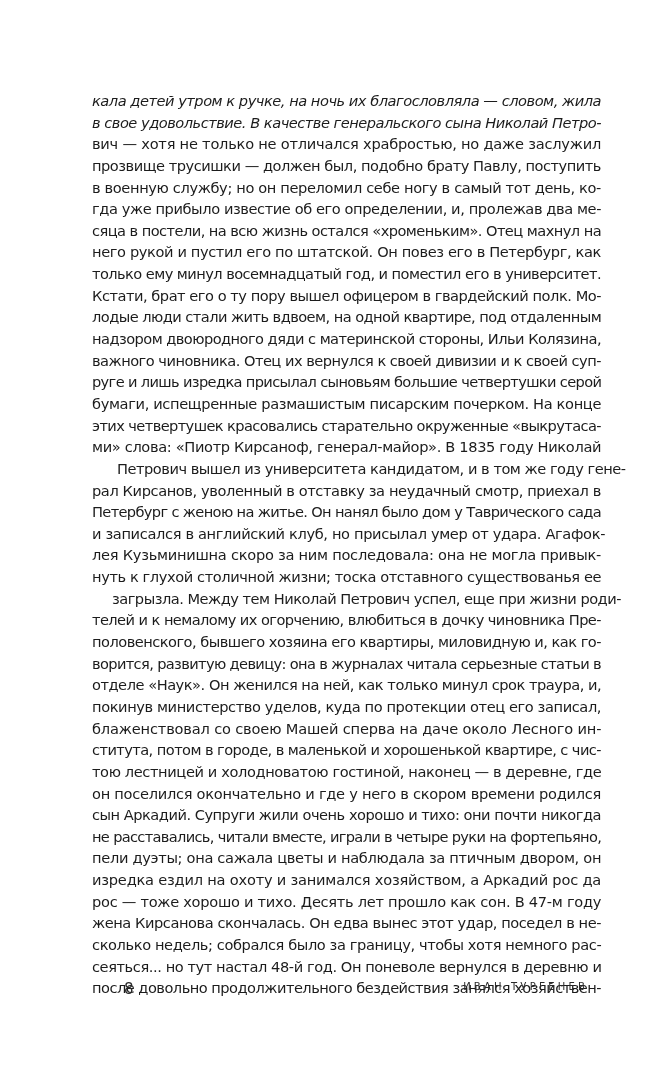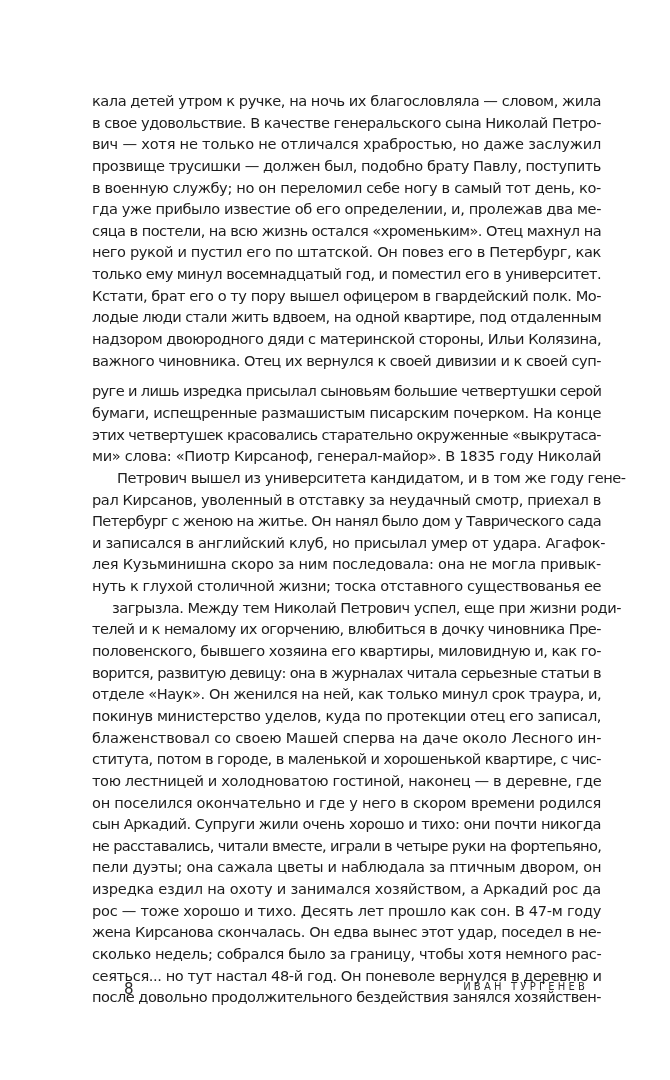--- a/index.html
+++ b/index.html
@@ -23,34 +23,34 @@
       position: absolute; right: 82px; top: 981px;
       font-family: "DejaVu Sans", sans-serif; font-size: 10px; color: #2a2a2a;
       letter-spacing: 3.2px;
     }
   </style>
 </head>
 <body>
 
 <div class="page">
   <div class="text-block" id="text-block">
-      <span class="line" style="display: block; letter-spacing: -0.473077px;">кала детей утром к ручке, на ночь их благословляла — словом, жила</span>
-      <span class="line" style="display: block; letter-spacing: -0.488462px;">в свое удовольствие. В качестве генеральского сына Николай Петро-</span>
+      <span class="line" style="display: block; letter-spacing: -0.473077px; font-style: italic;">кала детей утром к ручке, на ночь их благословляла — словом, жила</span>
+      <span class="line" style="display: block; letter-spacing: -0.488462px; font-style: italic;">в свое удовольствие. В качестве генеральского сына Николай Петро-</span>
       <span class="line" style="display: block; letter-spacing: -0.230645px;">вич — хотя не только не отличался храбростью, но даже заслужил</span>
       <span class="line" style="display: block; letter-spacing: -0.472581px;">прозвище трусишки — должен был, подобно брату Павлу, поступить</span>
       <span class="line" style="display: block; letter-spacing: -0.365385px;">в военную службу; но он переломил себе ногу в самый тот день, ко-</span>
       <span class="line" style="display: block; letter-spacing: -0.415625px;">гда уже прибыло известие об его определении, и, пролежав два ме-</span>
       <span class="line" style="display: block; letter-spacing: -0.55px;">сяца в постели, на всю жизнь остался «хроменьким». Отец махнул на</span>
       <span class="line" style="display: block; letter-spacing: -0.377273px;">него рукой и пустил его по штатской. Он повез его в Петербург, как</span>
       <span class="line" style="display: block; letter-spacing: -0.565385px;">только ему минул восемнадцатый год, и поместил его в университет.</span>
       <span class="line" style="display: block; letter-spacing: -0.473077px;">Кстати, брат его о ту пору вышел офицером в гвардейский полк. Мо-</span>
       <span class="line" style="display: block; letter-spacing: -0.546825px;">лодые люди стали жить вдвоем, на одной квартире, под отдаленным</span>
       <span class="line" style="display: block; letter-spacing: -0.546825px;">надзором двоюродного дяди с материнской стороны, Ильи Колязина,</span>
       <span class="line" style="display: block; letter-spacing: -0.513636px;">важного чиновника. Отец их вернулся к своей дивизии и к своей суп-</span>
-      <span class="line" style="display: block; letter-spacing: -0.642063px; margin-top: 9px;">руге и лишь изредка присылал сыновьям большие четвертушки серой</span>
+      <span class="line" style="display: block; letter-spacing: -0.642063px;">руге и лишь изредка присылал сыновьям большие четвертушки серой</span>
       <span class="line" style="display: block; letter-spacing: -0.35px;">бумаги, испещренные размашистым писарским почерком. На конце</span>
       <span class="line" style="display: block; letter-spacing: -0.594444px;">этих четвертушек красовались старательно окруженные «выкрутаса-</span>
       <span class="line" style="display: block; letter-spacing: -0.340476px;">ми» слова: «Пиотр Кирсаноф, генерал-майор». В 1835 году Николай</span>
       <span class="line" style="display: block; letter-spacing: -0.478125px; margin-left: 25px;">Петрович вышел из университета кандидатом, и в том же году гене-</span>
       <span class="line" style="display: block; letter-spacing: -0.4px;">рал Кирсанов, уволенный в отставку за неудачный смотр, приехал в</span>
       <span class="line" style="display: block; letter-spacing: -0.642308px;">Петербург с женою на житье. Он нанял было дом у Таврического сада</span>
       <span class="line" style="display: block; letter-spacing: -0.35px;">и записался в английский клуб, но присылал умер от удара. Агафок-</span>
       <span class="line" style="display: block; letter-spacing: -0.262903px;">лея Кузьминишна скоро за ним последовала: она не могла привык-</span>
       <span class="line" style="display: block; letter-spacing: -0.4px;">нуть к глухой столичной жизни; тоска отставного существованья ее</span>
       <span class="line" style="display: block; letter-spacing: -0.499206px; margin-left: 20px;">загрызла. Между тем Николай Петрович успел, еще при жизни роди-</span>

